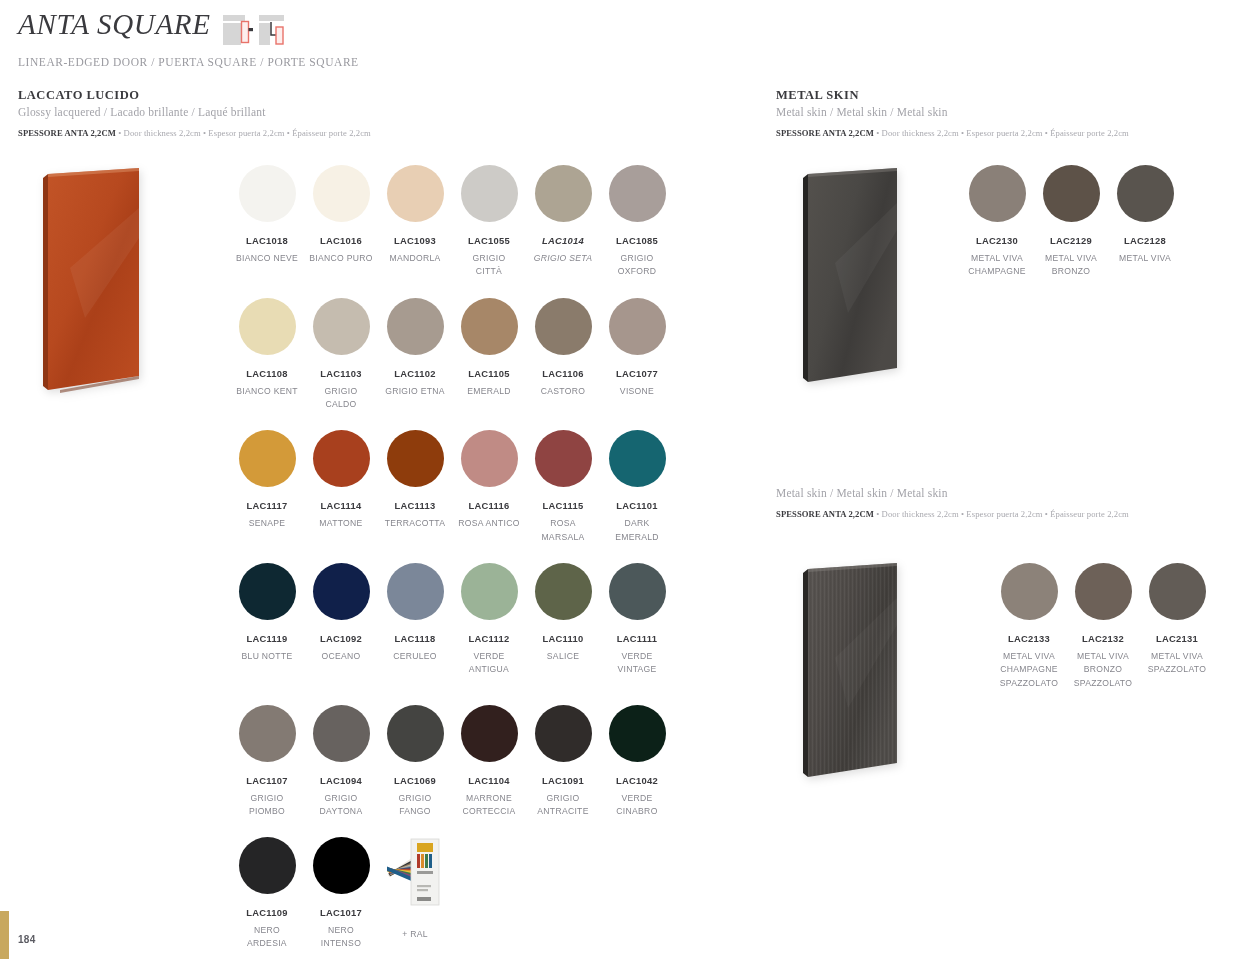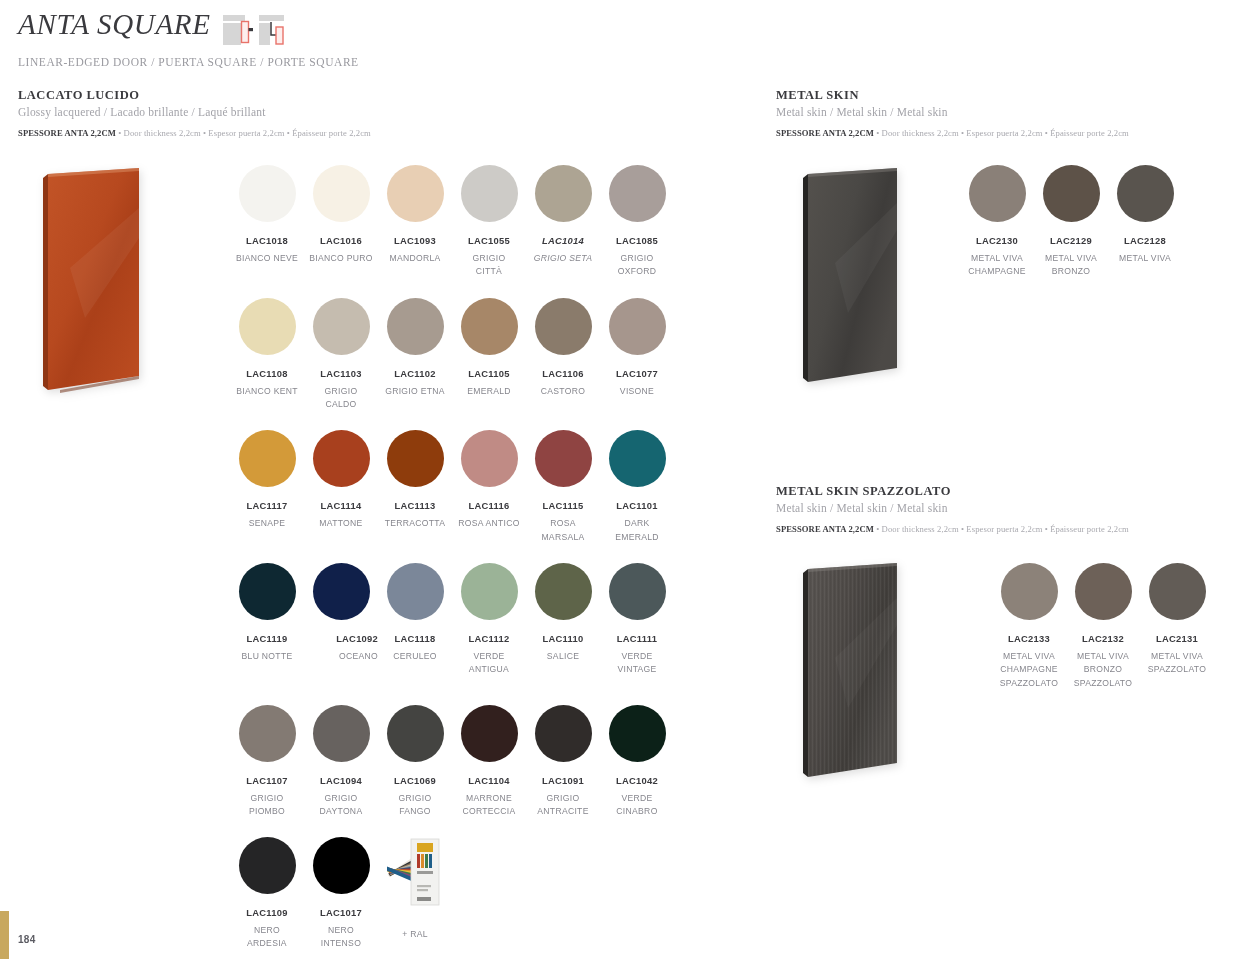--- a/index.html
+++ b/index.html
@@ -283,21 +283,21 @@
     <div class="swatch-cell" style="width: 74px; margin-bottom: 19px;">
       <div class="swatch-dot" style="background: rgb(21, 101, 112);"></div>
       <div class="sw-code">LAC1101</div>
       <div class="sw-name">DARK<br>EMERALD</div>
     </div>
     <div class="swatch-cell" style="width: 74px; margin-bottom: 19px;">
       <div class="swatch-dot" style="background: rgb(14, 40, 50);"></div>
       <div class="sw-code">LAC1119</div>
       <div class="sw-name">BLU NOTTE</div>
     </div>
-    <div class="swatch-cell" style="width: 74px; margin-bottom: 19px; text-align: right;">
+    <div class="swatch-cell" style="width: 74px; margin-bottom: 19px;">
       <div class="swatch-dot" style="background: rgb(16, 32, 74);"></div>
       <div class="sw-code">LAC1092</div>
       <div class="sw-name">OCEANO</div>
     </div>
     <div class="swatch-cell" style="width: 74px; margin-bottom: 19px;">
       <div class="swatch-dot" style="background: rgb(123, 135, 153);"></div>
       <div class="sw-code">LAC1118</div>
       <div class="sw-name">CERULEO</div>
     </div>
     <div class="swatch-cell" style="width: 74px; margin-bottom: 19px;">
@@ -447,21 +447,20 @@
       <div class="sw-name">METAL VIVA<br>BRONZO</div>
     </div>
     <div class="swatch-cell" style="width: 74px; margin-bottom: 19px;">
       <div class="swatch-dot" style="background: rgb(89, 84, 78);"></div>
       <div class="sw-code">LAC2128</div>
       <div class="sw-name">METAL VIVA</div>
     </div>
   </div>
 
 <div class="section-head" style="left:776px; top:484px; width:420px;">
-  <div class="sec-title">METAL SKIN SPAZZOLATO</div>
   <div class="sec-sub">Metal skin / Metal skin / Metal skin</div>
   <div class="sec-spec">
     <b>SPESSORE ANTA 2,2CM</b><span> • Door thickness 2,2cm • Espesor puerta 2,2cm • Épaisseur porte 2,2cm</span>
   </div>
 </div>
 
 <div class="door-wrap" style="left:800px; top:563px;">
   <div class="door" style="width:98px; height:218px;">
     <svg width="100" height="220" viewBox="0 0 100 220">
       <defs>

